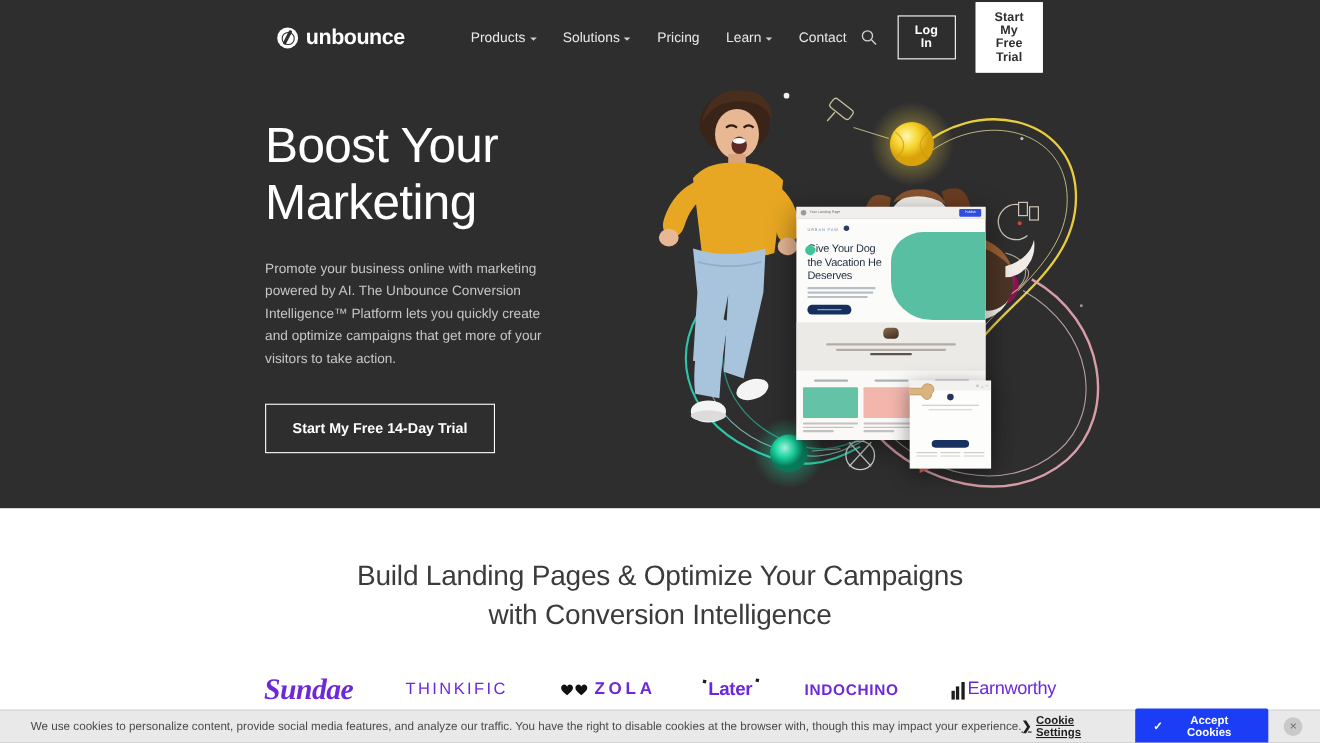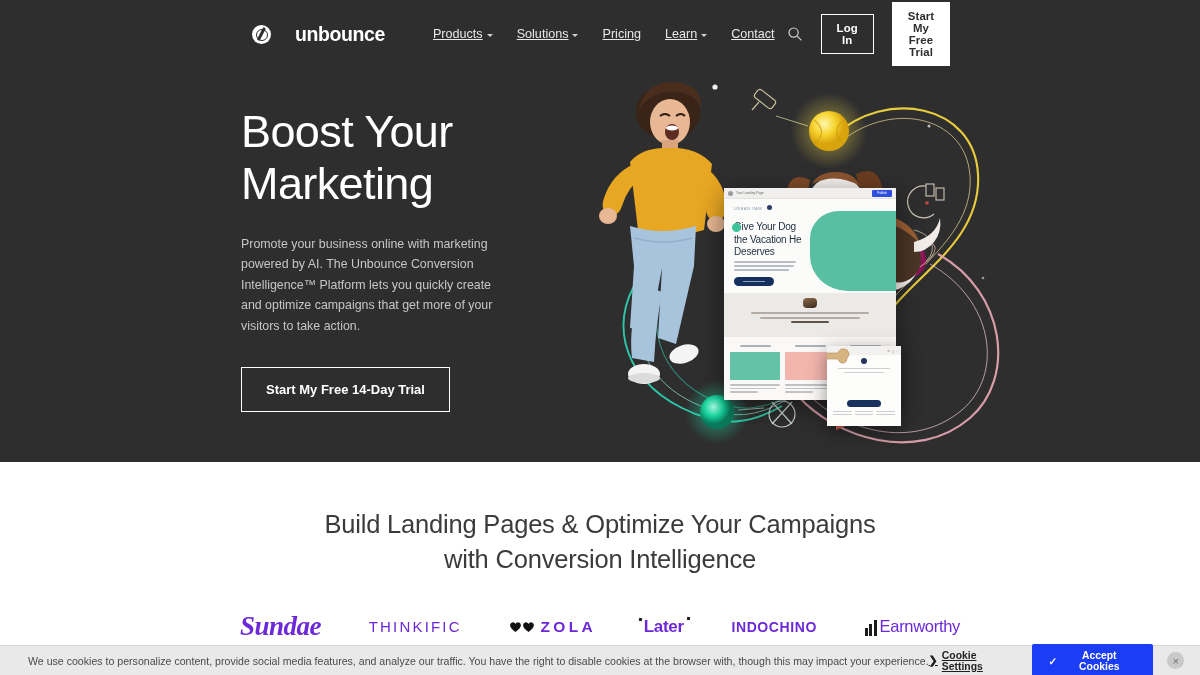--- a/index.html
+++ b/index.html
@@ -22,21 +22,21 @@
   
   .nav {
     position: absolute; left: 0; top: 0;
     width: 1200px; height: 68px;
     display: flex; align-items: center;
   }
   .nav-inner {
     width: 1200px; padding: 0 252px 0 252px;
     display: flex; align-items: center; height: 68px;
   }
-  .logo { display: flex; align-items: center; gap: 24px; margin-right: 36px; cursor: pointer; justify-content: space-between; }
+  .logo { display: flex; align-items: center; gap: 7px; margin-right: 48px; cursor: pointer; justify-content: space-between; }
   .logo-mark {
     width: 19px; height: 19px; border-radius: 50%;
     background: #ffffff; position: relative; flex: none;
   }
   .logo-mark::after {
     content: ""; position: absolute; left: 8.2px; top: 2.6px;
     width: 2.6px; height: 13.5px; background: #2e2e2e;
     transform: rotate(27deg); border-radius: 1px;
   }
   .logo-mark::before {
@@ -45,21 +45,21 @@
     border: 1.6px solid #2e2e2e;
   }
   .logo-word {
     color: #ffffff; font-size: 19.5px; font-weight: bold;
     letter-spacing: -0.4px;
   }
   .nav-links { display: flex; align-items: center; gap: 0; }
   .nav-link {
     color: #e8e8e8; font-size: 12.6px; padding: 0 12px;
     display: flex; align-items: center; gap: 4px;
-    cursor: pointer; white-space: nowrap; text-decoration: underline;
+    cursor: pointer; white-space: nowrap;
   }
   .caret {
     display: inline-block; width: 0; height: 0;
     border-left: 3.4px solid transparent;
     border-right: 3.4px solid transparent;
     border-top: 3.8px solid #cfcfcf;
     margin-top: 2px;
   }
   .nav-right { margin-left: auto; display: flex; align-items: center; gap: 18px; }
   .search-icon { width: 16px; height: 16px; cursor: pointer; opacity: .92; }

